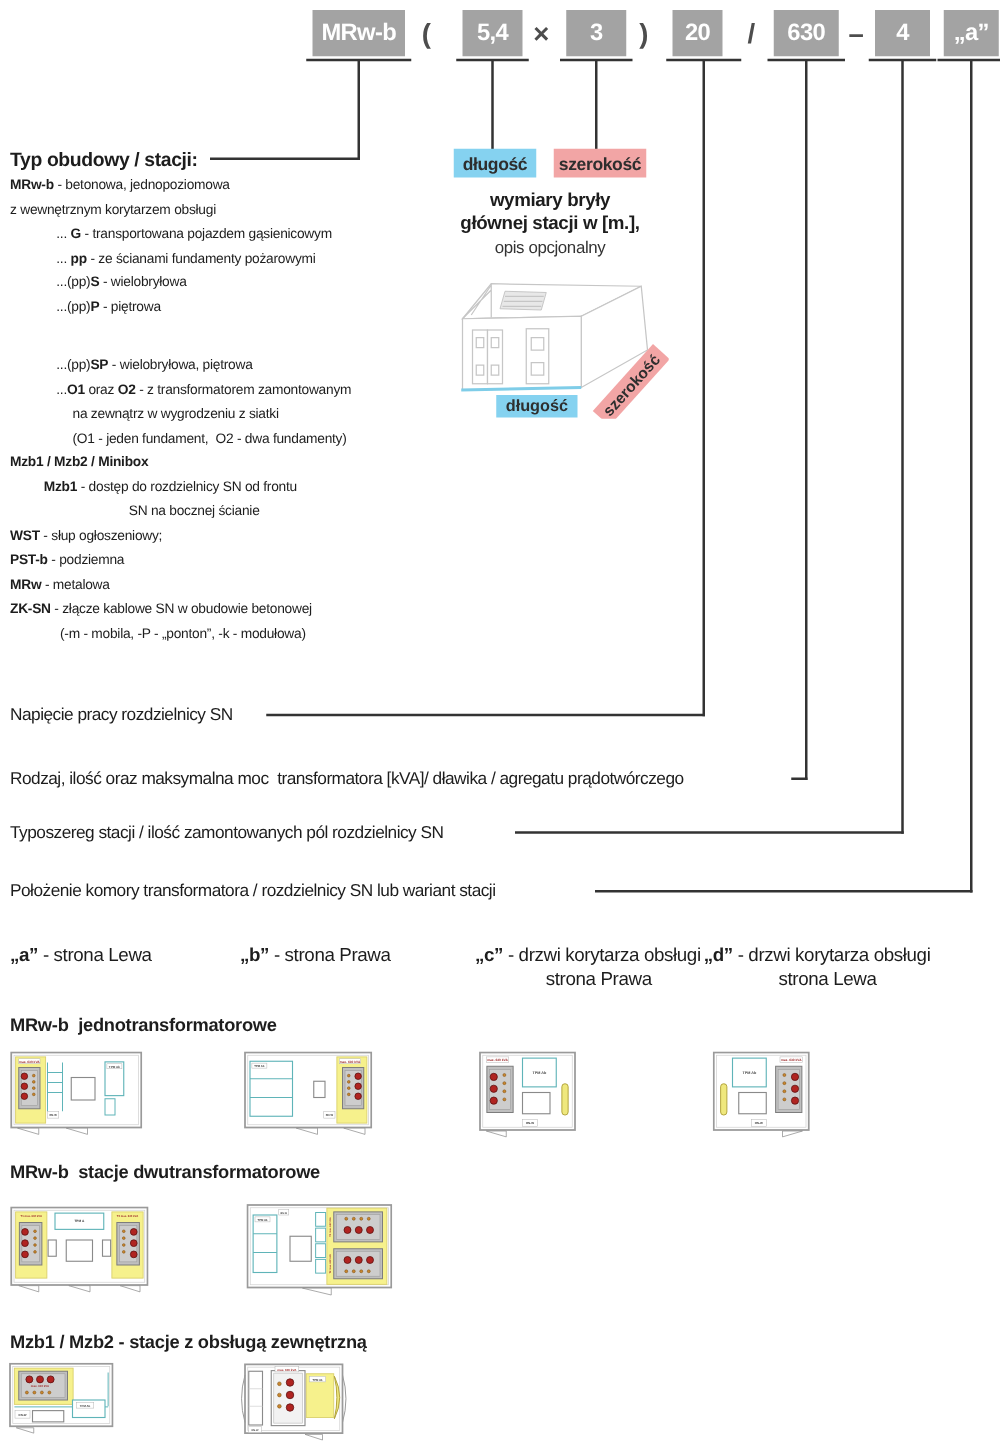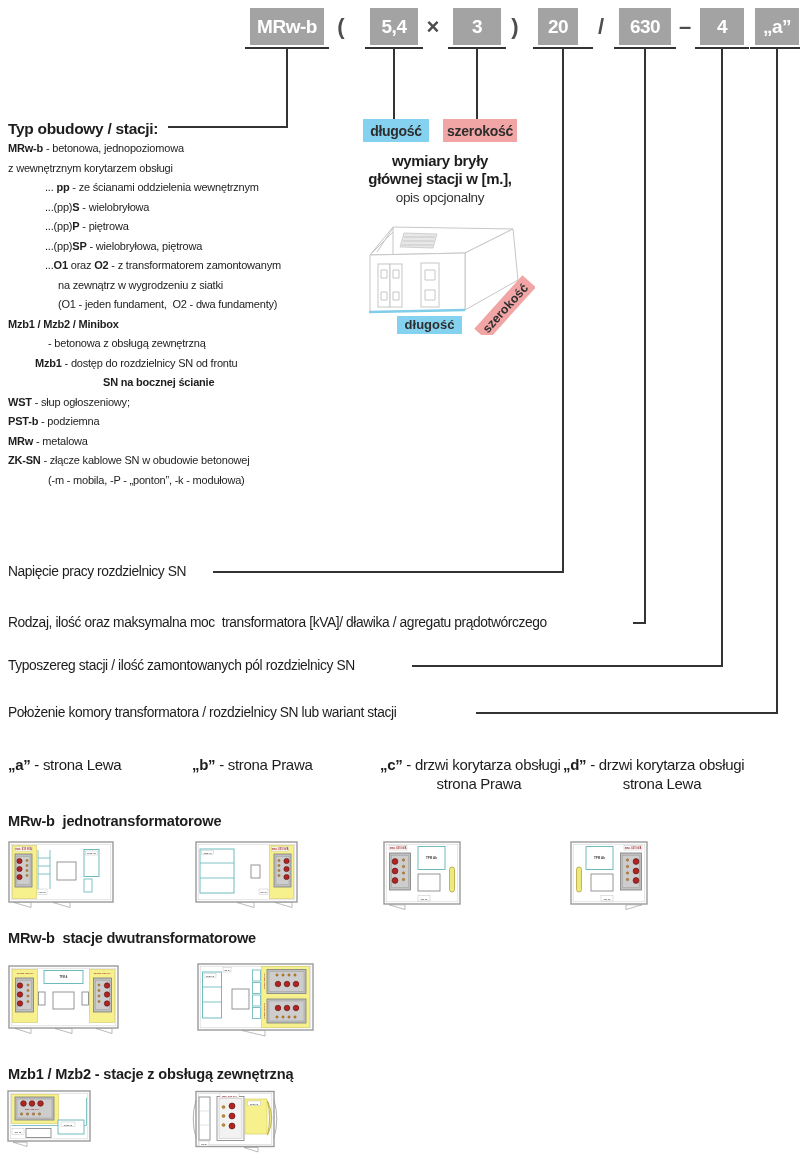--- a/index.html
+++ b/index.html
@@ -108,31 +108,31 @@
     <g transform="translate(148,88) rotate(-48)">
       <rect x="-36" y="-9" width="72" height="18" fill="#f2a5a5"></rect>
       <text x="0" y="4.5" text-anchor="middle" font-size="12.5" font-weight="bold" fill="#2e2e2e">szerokość</text>
     </g>
   </svg>
 
   <div class="typ-head" style="left:8px;top:120px">Typ obudowy / stacji:</div>
   <div class="typlist" style="left:8px;top:139px;width:352px">
       <div class="rl"><span class="b">MRw-b</span><span> - betonowa, jednopoziomowa</span></div>
       <div class="rl"><span>z wewnętrznym korytarzem obsługi</span></div>
-      <div class="rl" style="padding-left: 37px;"><span>... </span><span class="b">pp</span><span> - ze ścianami oddzielenia wewnętrznym</span></div>
+      <div class="rl" style="padding-left: 37px;"><span>... </span><span class="b">G</span><span> - transportowana pojazdem gąsienicowym</span></div>
+      <div class="rl" style="padding-left: 37px;"><span>... </span><span class="b">pp</span><span> - ze ścianami fundamenty pożarowymi</span></div>
       <div class="rl" style="padding-left: 37px;"><span>...(pp)</span><span class="b">S</span><span> - wielobryłowa</span></div>
       <div class="rl" style="padding-left: 37px;"><span>...(pp)</span><span class="b">P</span><span> - piętrowa</span></div>
-      <div class="rl" style="padding-left: 37px;"><span>...(pp)</span><span class="b">SP</span><span> - wielobryłowa, piętrowa</span></div>
+      <div class="rl" style="padding-left: 37px; margin-top: 27px;"><span>...(pp)</span><span class="b">SP</span><span> - wielobryłowa, piętrowa</span></div>
       <div class="rl" style="padding-left: 37px;"><span>...</span><span class="b">O1</span><span> oraz </span><span class="b">O2</span><span> - z transformatorem zamontowanym</span></div>
       <div class="rl" style="padding-left: 50px;"><span>na zewnątrz w wygrodzeniu z siatki</span></div>
       <div class="rl" style="padding-left: 50px;"><span>(O1 - jeden fundament,  O2 - dwa fundamenty)</span></div>
       <div class="rl"><span class="b">Mzb1 / Mzb2 / Minibox</span></div>
-      <div class="rl" style="padding-left: 40px;"><span>- betonowa z obsługą zewnętrzną</span></div>
       <div class="rl" style="padding-left: 27px;"><span class="b">Mzb1</span><span> - dostęp do rozdzielnicy SN od frontu</span></div>
-      <div class="rl" style="padding-left: 95px; font-weight: bold;"><span>SN na bocznej ścianie</span></div>
+      <div class="rl" style="padding-left: 95px;"><span>SN na bocznej ścianie</span></div>
       <div class="rl"><span class="b">WST</span><span> - słup ogłoszeniowy;</span></div>
       <div class="rl"><span class="b">PST-b</span><span> - podziemna</span></div>
       <div class="rl"><span class="b">MRw</span><span> - metalowa</span></div>
       <div class="rl"><span class="b">ZK-SN</span><span> - złącze kablowe SN w obudowie betonowej</span></div>
       <div class="rl" style="padding-left: 40px;"><span>(-m - mobila, -P - „ponton”, -k - modułowa)</span></div>
     </div>
 
   <div class="rowlabel" style="left:8px;top:564px">Napięcie pracy rozdzielnicy SN</div>
   <div class="rowlabel" style="left:8px;top:615px">Rodzaj, ilość oraz maksymalna moc  transformatora [kVA]/ dławika / agregatu prądotwórczego</div>
   <div class="rowlabel" style="left:8px;top:658px">Typoszereg stacji / ilość zamontowanych pól rozdzielnicy SN</div>

